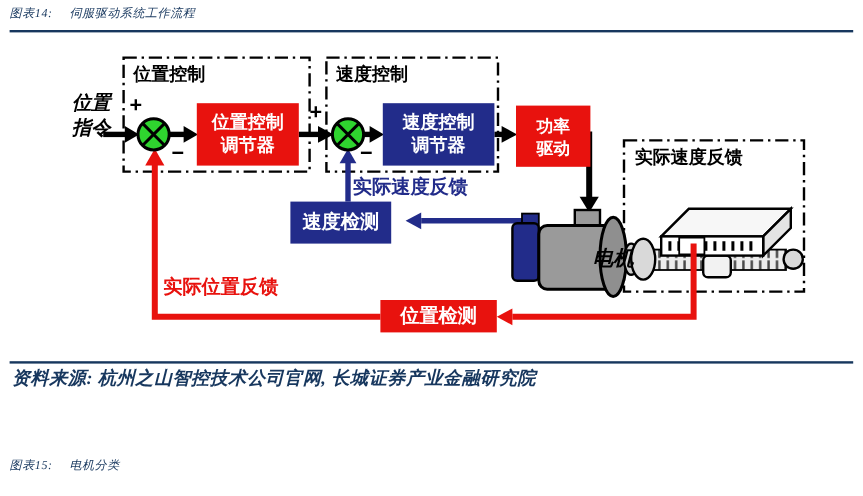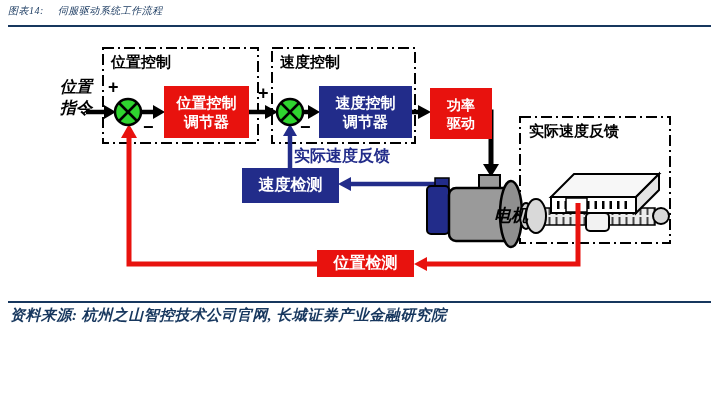--- a/index.html
+++ b/index.html
@@ -130,22 +130,26 @@
 
   <div class="box red" style="left:430px;top:88px;width:62px;height:51px;font-size:14px;line-height:18px;">功率
 驱动</div>
 
   <div class="blk" style="left:529px;top:122px;font-size:15px;">实际速度反馈</div>
 
   <div class="blk center" style="left:478px;top:204px;width:50px;font-size:17px;">电机</div>
 
   <div class="lbl-navy" style="left:294px;top:146px;font-size:16px;">实际速度反馈</div>
 
-  <div class="box navy" style="left:242px;top:168px;width:97px;height:35px;font-size:16px;">速度检测</div>
+  <div class="box navy" style="left:242px;top:168px;width:84px;height:35px;font-size:16px;">速度检测</div>
 
+  <div class="lbl-red" style="left:136px;top:229px;font-size:16px;">实际位置反馈</div>
 
   <div class="box red" style="left:317px;top:250px;width:97px;height:27px;font-size:16px;">位置检测</div>
 
   <div class="rule" style="top:301px;"></div>
   <div class="source">资料来源: 杭州之山智控技术公司官网, 长城证券产业金融研究院</div>
 
+  <div class="fig-title" style="top:381px;">
+    <span class="num">图表15:</span><span>电机分类</span>
+  </div>
 
 </div>
 
 </body></html>

